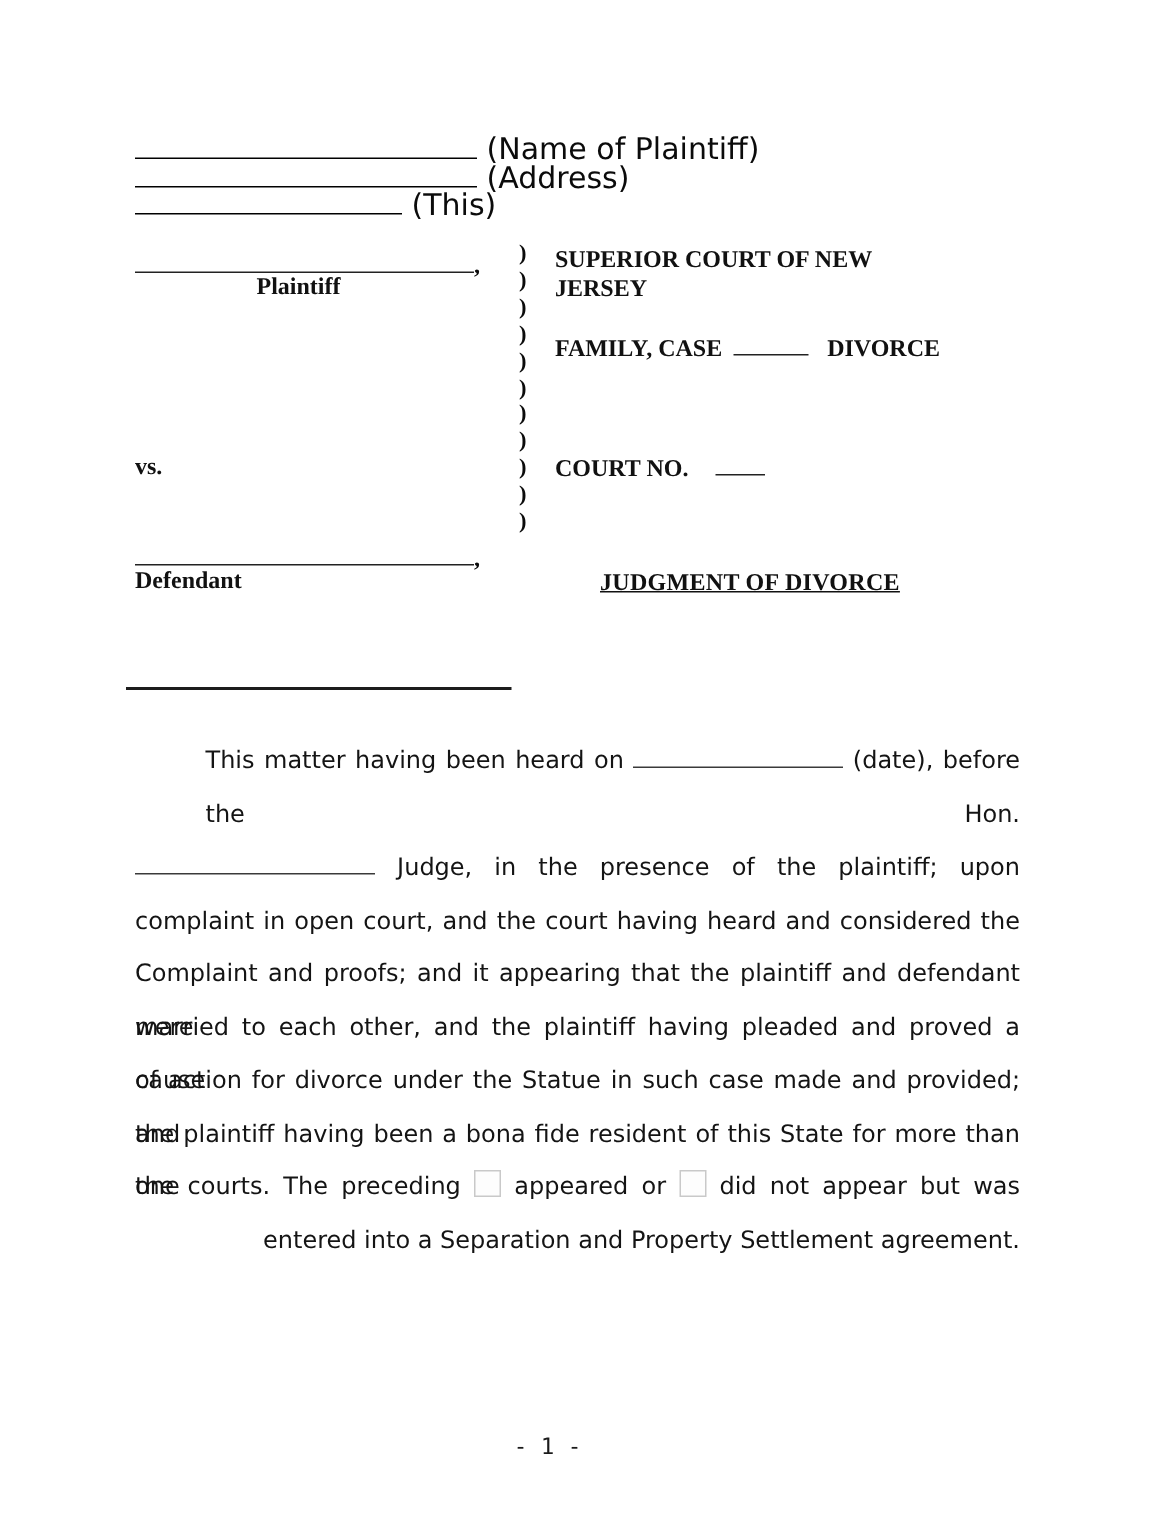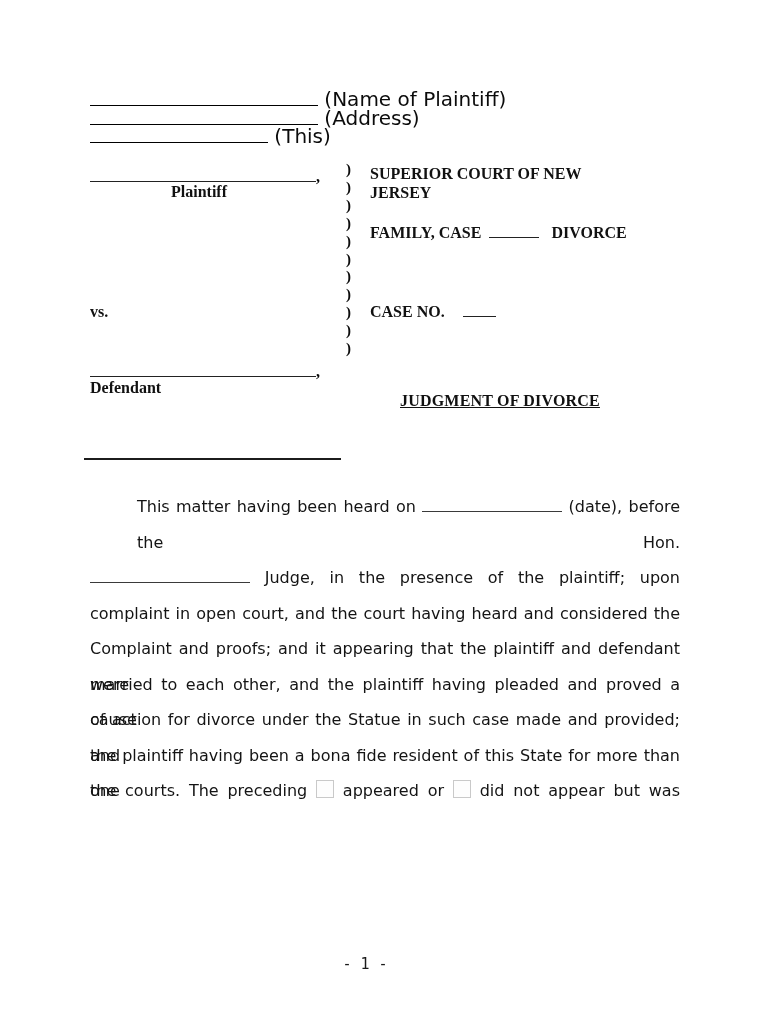--- a/index.html
+++ b/index.html
@@ -15,21 +15,21 @@
   .serifb{font-family:"Liberation Serif",serif;font-weight:bold;font-size:16px;color:#111;}
   .plaintiff-line{left:90px;top:167px;white-space:nowrap;font-family:"Liberation Serif",serif;font-weight:bold;font-size:16px;}
   .plaintiff-label{left:90px;top:183px;width:218px;text-align:center;}
   .vs-label{left:90px;top:303px;}
   .defendant-line{left:90px;top:362px;white-space:nowrap;font-family:"Liberation Serif",serif;font-weight:bold;font-size:16px;}
   .defendant-label{left:90px;top:379px;width:232px;text-align:left;}
   .paren-col{left:346px;top:161px;font-family:"Liberation Serif",serif;font-weight:bold;font-size:15px;line-height:17.9px;}
   .court-block{left:370px;top:165px;line-height:18.5px;}
   .division-block{left:370px;top:222px;line-height:21px;white-space:nowrap;}
   .case-block{left:370px;top:302px;white-space:nowrap;}
-  .doc-title{left:400px;top:392px;text-decoration:underline;letter-spacing:0.2px;}
+  .doc-title{left:400px;top:380px;text-decoration:underline;letter-spacing:0.2px;}
   .cap-blank{display:inline-block;border-bottom:1.5px solid #222;height:14px;vertical-align:baseline;}
 
   
   .separator{left:84px;top:458px;width:257px;height:2px;background:#1c1c1c;}
 
   
   .body-par{left:90px;top:489px;width:590px;font-size:16px;line-height:35.5px;color:#141414;}
   .body-line{height:35.5px;text-align:right;}
   .body-line.stretch{text-align:justify;text-align-last:justify;}
   .body-line.indent{padding-left:47px;}
@@ -90,33 +90,34 @@
 
 <div class="abs serifb division-block">
   <div>
     <span>FAMILY, CASE</span>
     <span class="cap-blank" style="width:50px;margin-left:4px;margin-right:8px"></span>
     <span>DIVORCE</span>
   </div>
 </div>
 
 <div class="abs serifb case-block">
-  <span>CASE NO.</span>
+  <span>COURT NO.</span>
   <span class="cap-blank" style="width:33px;margin-left:14px"></span>
 </div>
 
 <div class="abs serifb doc-title">JUDGMENT OF DIVORCE</div>
 
 <div class="abs separator"></div>
 
 <div class="abs body-par">
     <div class="body-line stretch indent"><span>This matter having been heard on </span><span class="blank" style="width: 140px;"></span><span> (date), before the</span></div>
     <div class="body-line"><span>Hon.</span></div>
     <div class="body-line stretch"><span class="blank" style="width: 160px;"></span><span> Judge, in the presence of the plaintiff; upon</span></div>
     <div class="body-line stretch"><span>complaint in open court, and the court having heard and considered the</span></div>
     <div class="body-line stretch"><span>Complaint and proofs; and it appearing that the plaintiff and defendant were</span></div>
     <div class="body-line stretch"><span>married to each other, and the plaintiff having pleaded and proved a cause</span></div>
     <div class="body-line stretch"><span>of action for divorce under the Statue in such case made and provided; and</span></div>
     <div class="body-line stretch"><span>the plaintiff having been a bona fide resident of this State for more than one</span></div>
     <div class="body-line stretch"><span>the courts.  The preceding </span><span class="checkbox"></span><span> appeared or </span><span class="checkbox"></span><span> did not appear but was</span></div>
+    <div class="body-line"><span>entered into a Separation and Property Settlement agreement.</span></div>
   </div>
 
 <div class="abs footer">- 1 -</div>
 
 </body></html>

